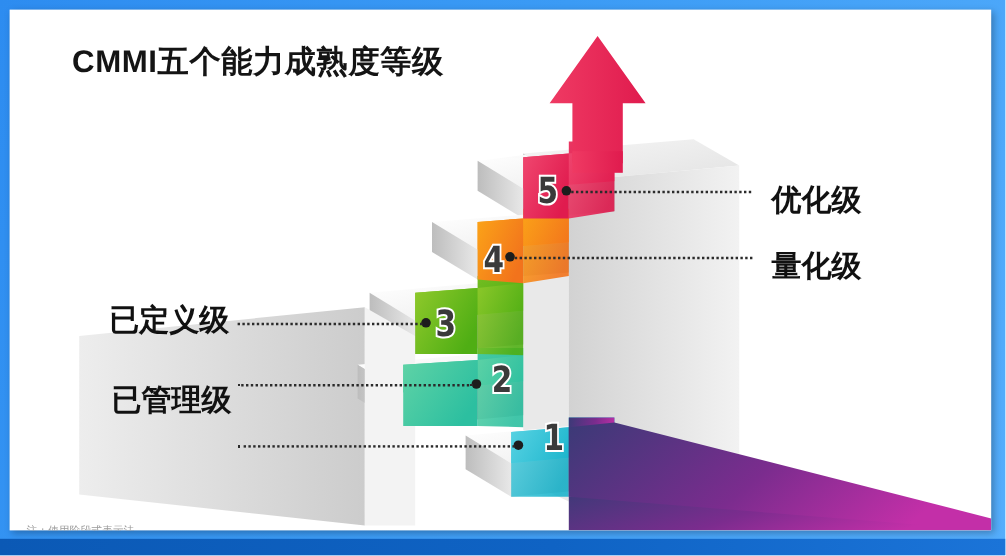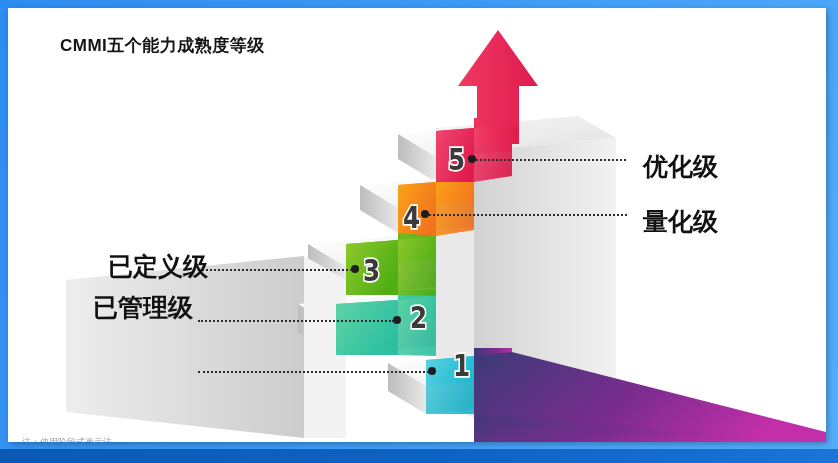--- a/index.html
+++ b/index.html
@@ -19,21 +19,21 @@
     box-shadow:2px 2px 6px rgba(0,0,0,.28);
     overflow:hidden;
   }
   
   #bottom-bar{
     position:absolute;left:0;bottom:0;width:838px;height:14px;
     background:linear-gradient(90deg,#0b59b5 0%,#0f63c4 55%,#1b74d8 100%);
   }
   #title{
     position:absolute;left:52px;top:26px;
-    font-size:17px;font-weight:bold;color:#141414;letter-spacing:.5px;
+    font-size:26px;font-weight:bold;color:#141414;letter-spacing:.5px;
     white-space:nowrap;
   }
   #note{
     position:absolute;left:14px;top:428px;
     font-size:9px;color:#9a9a9a;white-space:nowrap;
   }
 
   
   #art{position:absolute;left:0;top:0;width:818px;height:434px;}
 
@@ -221,21 +221,21 @@
     <div class="dotline" style="left:190px;top:261px;width:154px;"></div>
 
     <div class="enddot" style="left:385px;top:308px;"></div>
     <div class="dotline" style="left:190px;top:312px;width:196px;"></div>
 
     <div class="enddot" style="left:420px;top:359px;"></div>
     <div class="dotline" style="left:190px;top:363px;width:231px;"></div>
 
     <div class="label" style="left:635px;top:142px;">优化级</div>
     <div class="label" style="left:635px;top:197px;">量化级</div>
-    <div class="label left" style="left:100px;top:242px;width:95px;">已定义级</div>
-    <div class="label left" style="left:85px;top:283px;width:95px;text-align:center;">已管理级</div>
+    <div class="label left" style="left:83px;top:242px;width:95px;">已定义级</div>
+    <div class="label left" style="left:85px;top:309px;width:95px;text-align:center;">已管理级</div>
 
     <div id="title">CMMI五个能力成熟度等级</div>
     <div id="note">注：使用阶段式表示法。</div>
   </div>
 
   <div id="bottom-bar"></div>
 </div>
 
 </body></html>

